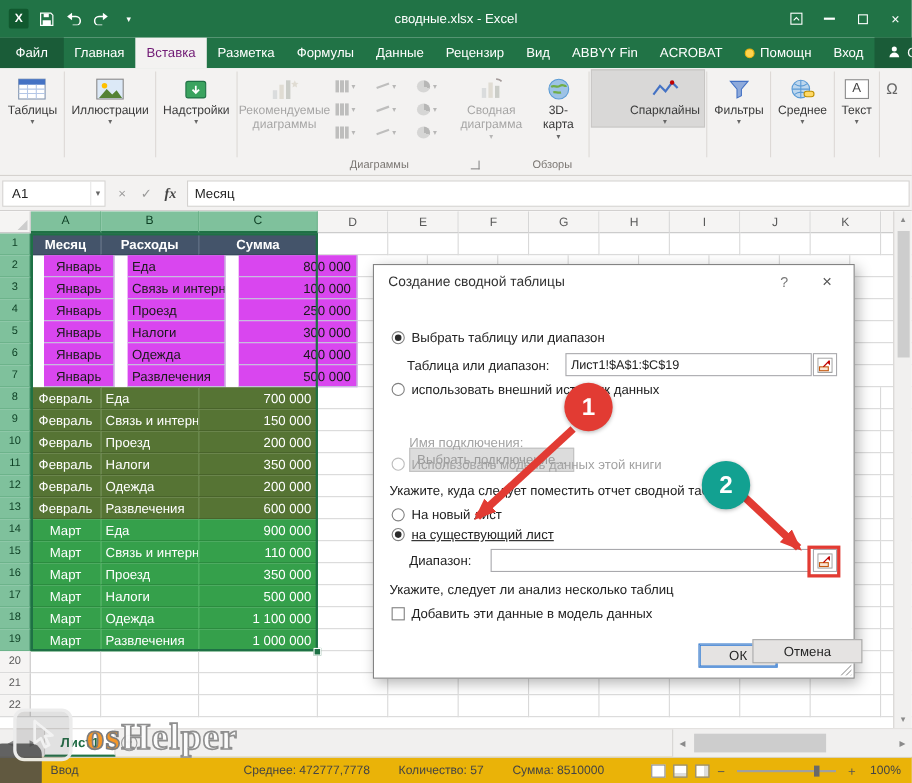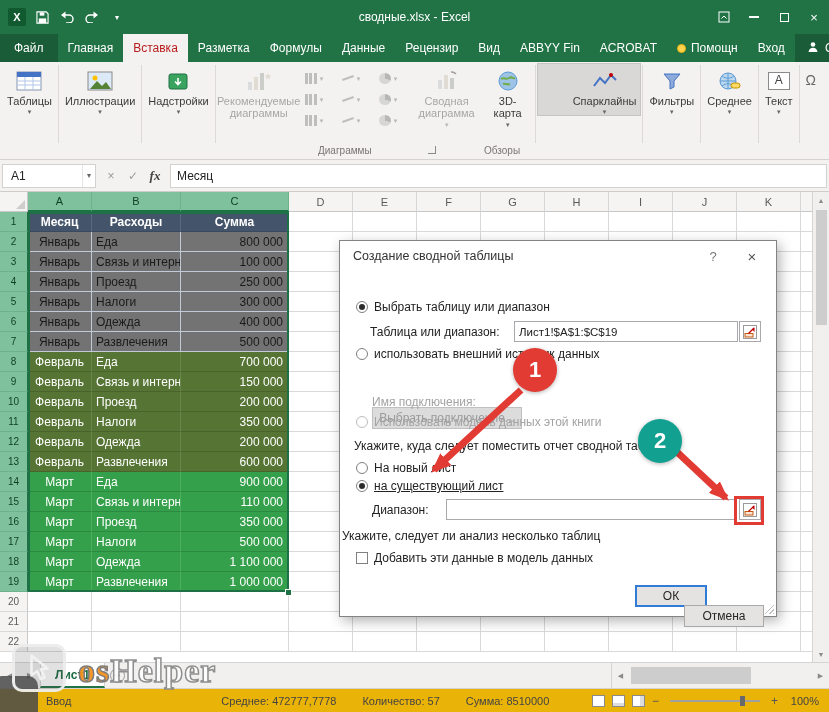--- a/index.html
+++ b/index.html
@@ -17,21 +17,21 @@
   .wtitle{position:absolute;left:0;right:0;text-align:center;font-size:12px;pointer-events:none;}
   .wctrls{margin-left:auto;display:flex;z-index:1;}
   .wbtn{width:30px;height:34px;display:flex;align-items:center;justify-content:center;font-size:13px;color:#fff;}
   .minline{width:10px;height:2px;background:#fff;display:block;}
   .restore-box{width:9px;height:9px;border:1.5px solid #fff;display:block;}
 
   
   .tabrow{height:28px;background:#217346;display:flex;align-items:stretch;color:#fff;font-size:12px;}
   .tab{display:flex;align-items:center;padding:0 10px;white-space:nowrap;}
   .tab.file{background:#1a5c38;padding:0 14px;}
-  .tab.active{background:#f3f2f1;color:#b91c1c;}
+  .tab.active{background:#f3f2f1;color:#701a75;}
   .tabs-host{display:flex;}
   .tr-spacer{flex:1;}
   .helptab{gap:5px;}
   .bulb{width:9px;height:9px;border-radius:50%;background:#ffd34d;display:inline-block;border:1px solid #e8b10e;}
   .share{display:flex;align-items:center;gap:6px;background:#1a5c38;padding:0 12px;white-space:nowrap;}
 
   
   .ribbon{height:98px;background:#f3f2f1;border-bottom:1px solid #d5d2cf;position:relative;
           display:flex;align-items:flex-start;padding:1px 2px 0;overflow:hidden;}
   .vsep{width:1px;height:78px;background:#ddd9d6;margin:2px 1px 0;flex:none;}
@@ -84,21 +84,21 @@
   .gut.sel{background:#7fc19c;color:#0d3f24;border-right-color:#1e7145;border-bottom-color:#6cb28a;}
   .cell{flex:none;display:flex;align-items:center;font-size:12px;color:#1a1a1a;border-right:1px solid #d9d9d9;
         border-bottom:1px solid #d9d9d9;overflow:hidden;white-space:nowrap;}
   .ca{width:64px;justify-content:center;}
   .cb{width:89px;padding-left:4px;}
   .cc{width:108px;justify-content:flex-end;padding-right:5px;}
   .cx{width:64px;}
   .fillc{flex:1;border-right:none;}
   .r-head .ca,.r-head .cb,.r-head .cc{background:#44546a;color:#fff;font-weight:bold;justify-content:center;padding:0;
         border-right-color:#5a6a80;border-bottom-color:#394a5e;}
-  .r-jan .ca,.r-jan .cb,.r-jan .cc{background:#737373;border-right-color:#c2cada;border-bottom-color:#c2cada;}
+  .r-jan .ca,.r-jan .cb,.r-jan .cc{background:#d946ef;border-right-color:#c2cada;border-bottom-color:#c2cada;margin-left:12px;}
   .r-feb .ca,.r-feb .cb,.r-feb .cc{background:#567434;color:#fff;border-right-color:#68874a;border-bottom-color:#49632b;}
   .r-mar .ca,.r-mar .cb,.r-mar .cc{background:#35a04b;color:#fff;border-right-color:#4bb15f;border-bottom-color:#2b8a3f;}
   .sel-border{position:absolute;left:28px;top:20px;width:261px;height:380px;border:2px solid #1e7145;pointer-events:none;z-index:5;}
   .fill-handle{position:absolute;left:285px;top:397px;width:7px;height:7px;background:#1e7145;border:1px solid #fff;z-index:6;}
   .vscroll{position:absolute;top:0;right:0;bottom:0;width:17px;background:#f1f0ef;border-left:1px solid #d6d4d2;
            display:flex;flex-direction:column;align-items:center;z-index:4;}
   .varrow{height:16px;width:100%;display:flex;align-items:center;justify-content:center;font-size:7px;color:#8a8a8a;}
   .varrow.bottom{margin-top:auto;}
   .vthumb{width:11px;height:115px;background:#cdcdcd;margin-top:2px;}
 
@@ -880,28 +880,28 @@
     </div>
     <div class="picker" style="left:399px;top:258px;">
       <svg width="14" height="14" viewBox="0 0 14 14">
           <rect x="0.5" y="0.5" width="13" height="13" fill="#fff" stroke="#999"></rect>
           <rect x="2" y="8.5" width="8" height="3.5" fill="#fbe5d6" stroke="#c55a11"></rect>
           <path d="M11.5 2.5 L11.5 7 L9 4.5 Z" fill="#c00000"></path>
           <path d="M5.5 8.5 L11 3" stroke="#c00000" stroke-width="1.2"></path>
         </svg>
     </div>
 
-    <div class="dsec" style="left:2px;top:288px;">Укажите, следует ли анализ несколько таблиц</div>
+    <div class="dsec" style="left:14px;top:288px;">Укажите, следует ли анализ несколько таблиц</div>
     <div class="drow" style="left:16px;top:310px;">
       <span class="chk"></span>
       <span>Добавить эти данные в модель данных</span>
     </div>
 
     <div class="dbtn okd" style="left:258px;top:344px;width:72px;">ОК</div>
-    <div class="dbtn" style="left:344px;top:364px;width:80px;">Отмена</div>
+    <div class="dbtn" style="left:344px;top:340px;width:100px;">Отмена</div>
     <div class="dgrip"></div>
   </div>
 
   <div class="picker-hl"></div>
 
   <svg class="annot-svg" width="829" height="712">
     <defs>
       <marker id="ah" markerWidth="20" markerHeight="16" refX="16" refY="8" orient="auto" markerUnits="userSpaceOnUse">
         <path d="M0,0 L20,8 L0,16 Z" fill="#e23b33"></path>
       </marker>

